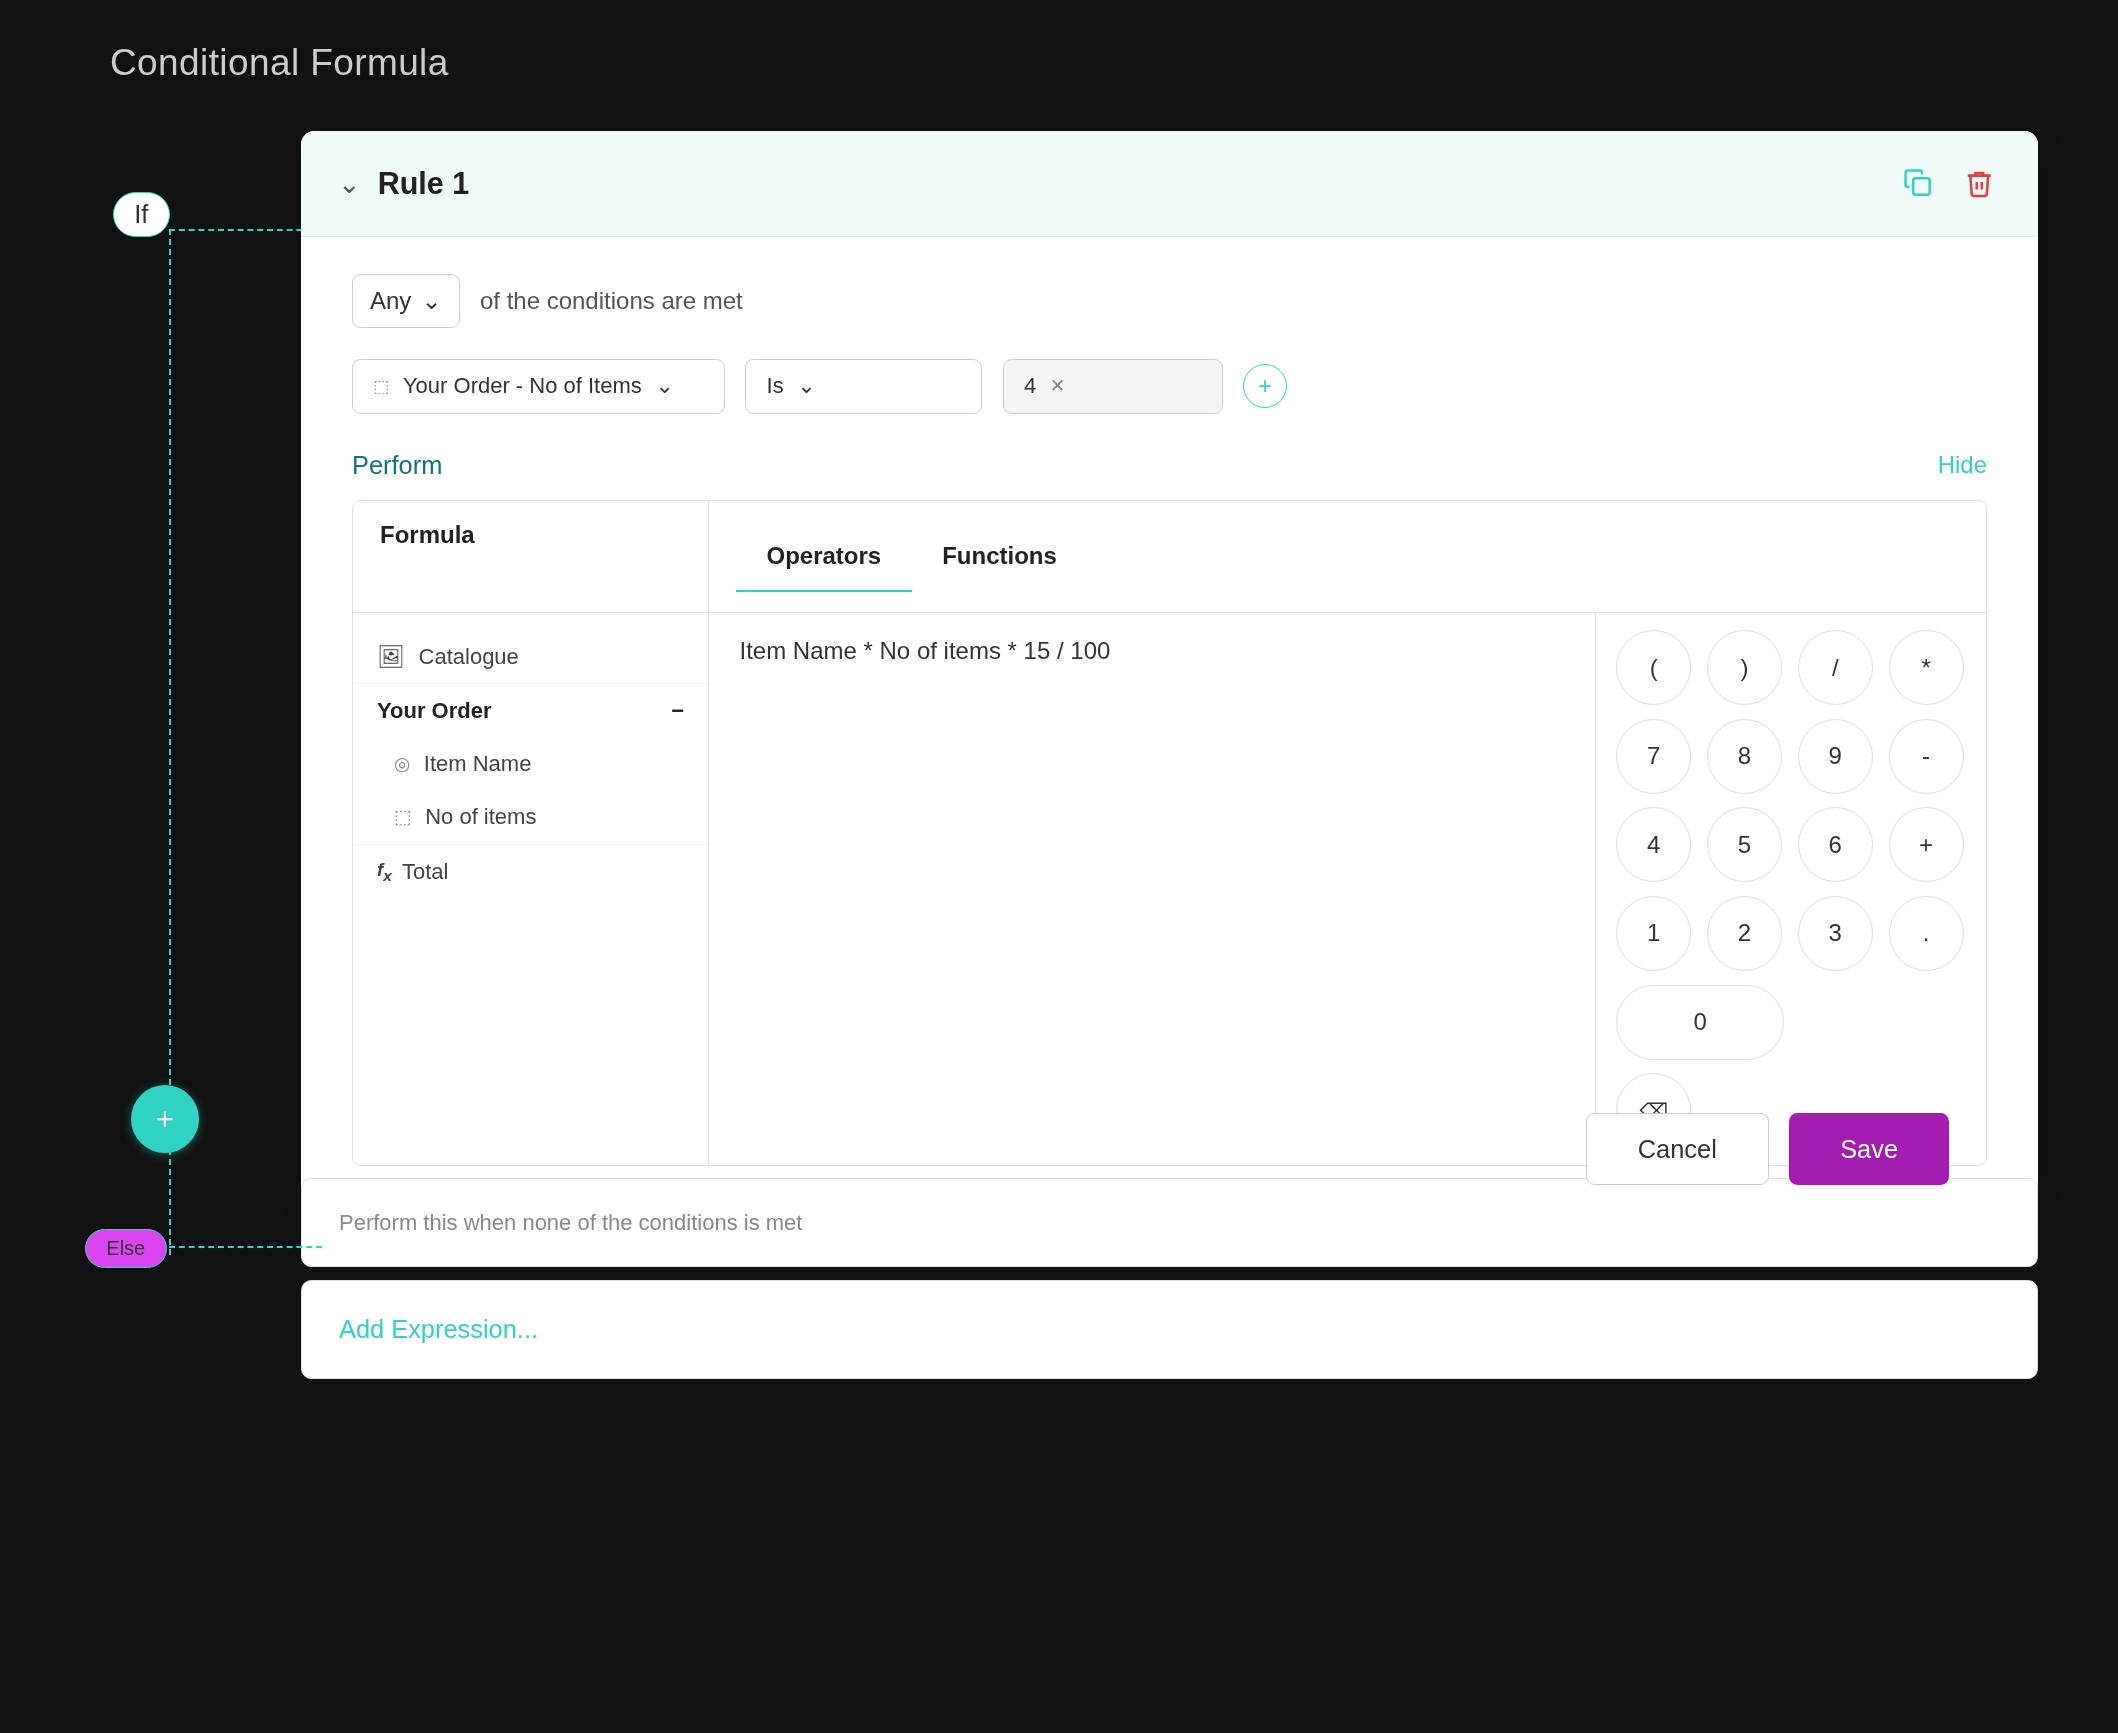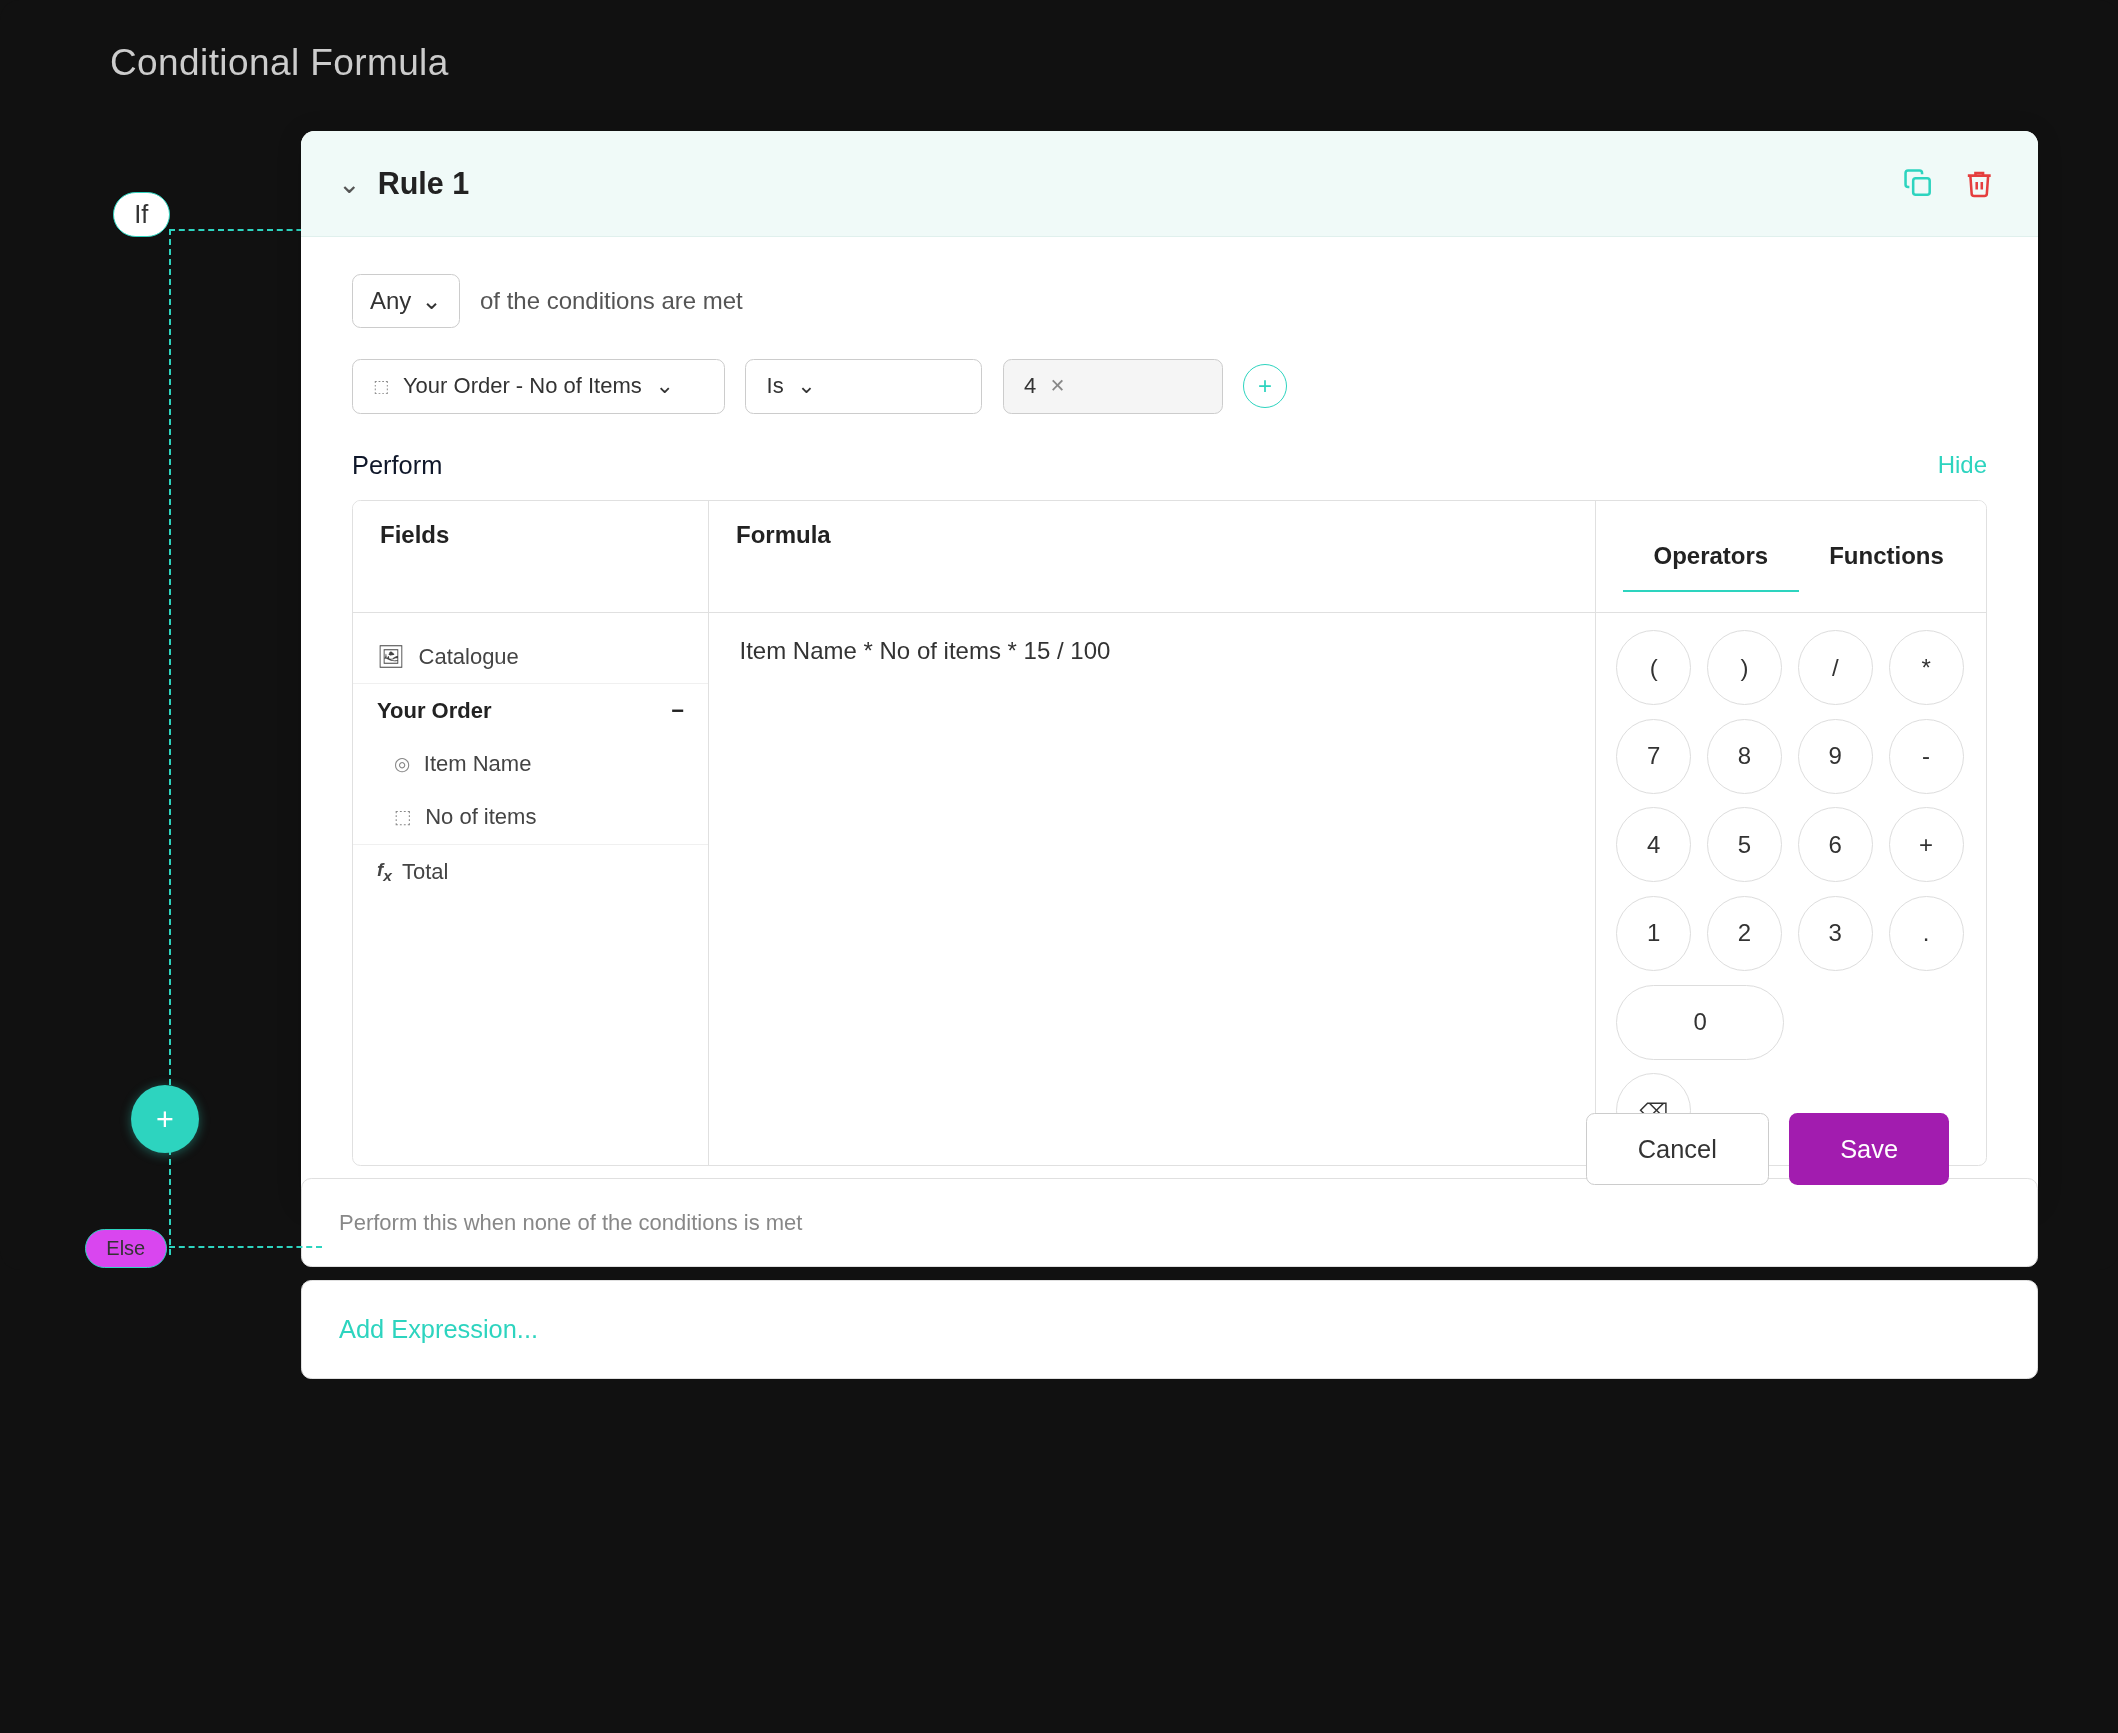--- a/index.html
+++ b/index.html
@@ -217,21 +217,21 @@
     
     .perform-header {
       display: flex;
       align-items: center;
       justify-content: space-between;
       margin-bottom: 20.3px;
     }
 
     .perform-label {
       font-size: 25.4px;
-      color: #0f172a;
+      color: #0f766e;
       font-weight: 500;
     }
 
     .hide-link {
       font-size: 24px;
       color: #2dd4bf;
       cursor: pointer;
       font-weight: 500;
     }
 
@@ -571,21 +571,20 @@
       </div>
 
       <div class="perform-header">
         <span class="perform-label">Perform</span>
         <span class="hide-link">Hide</span>
       </div>
 
       <div class="formula-table">
 
         <div class="formula-table-header">
-          <div class="table-col-header">Fields</div>
           <div class="table-col-header">Formula</div>
           <div class="table-col-header">
             <div class="operators-functions">
               <span class="tab-header active">Operators</span>
               <span class="tab-header">Functions</span>
             </div>
           </div>
         </div>
 
         <div class="formula-table-body">

